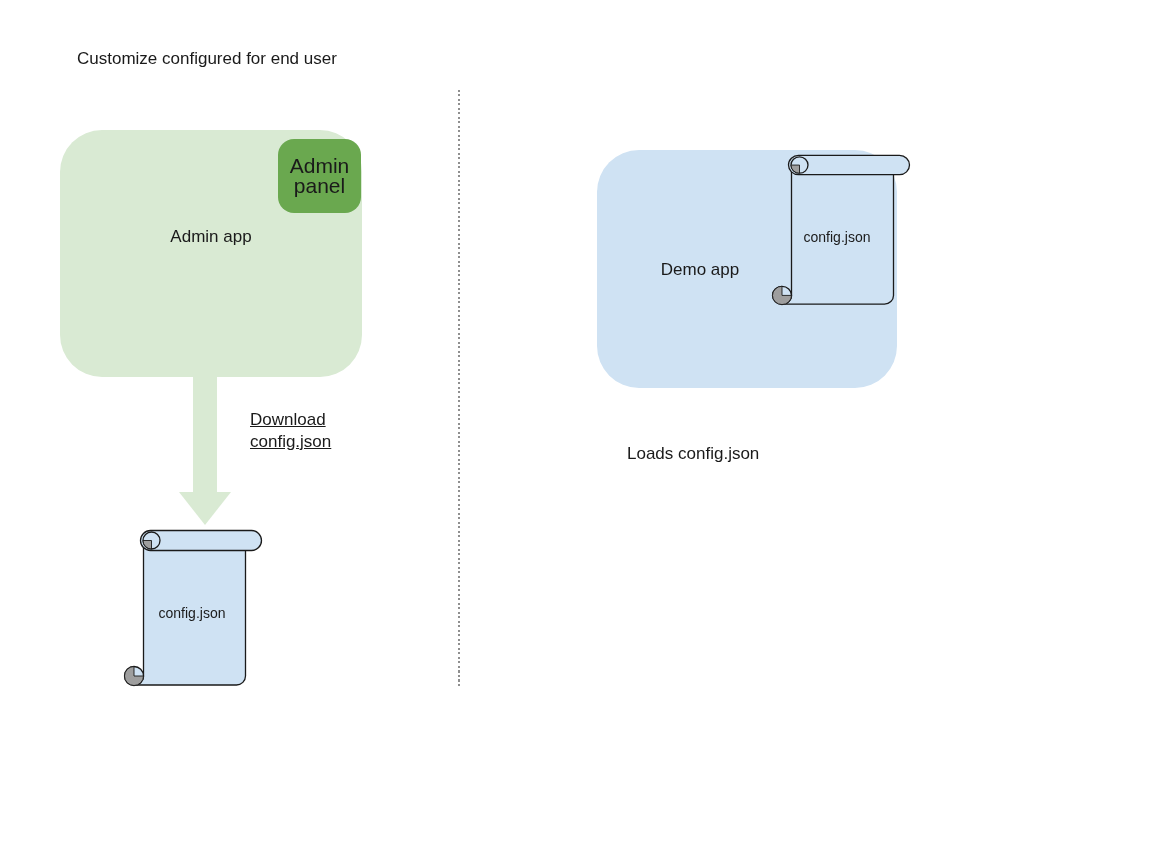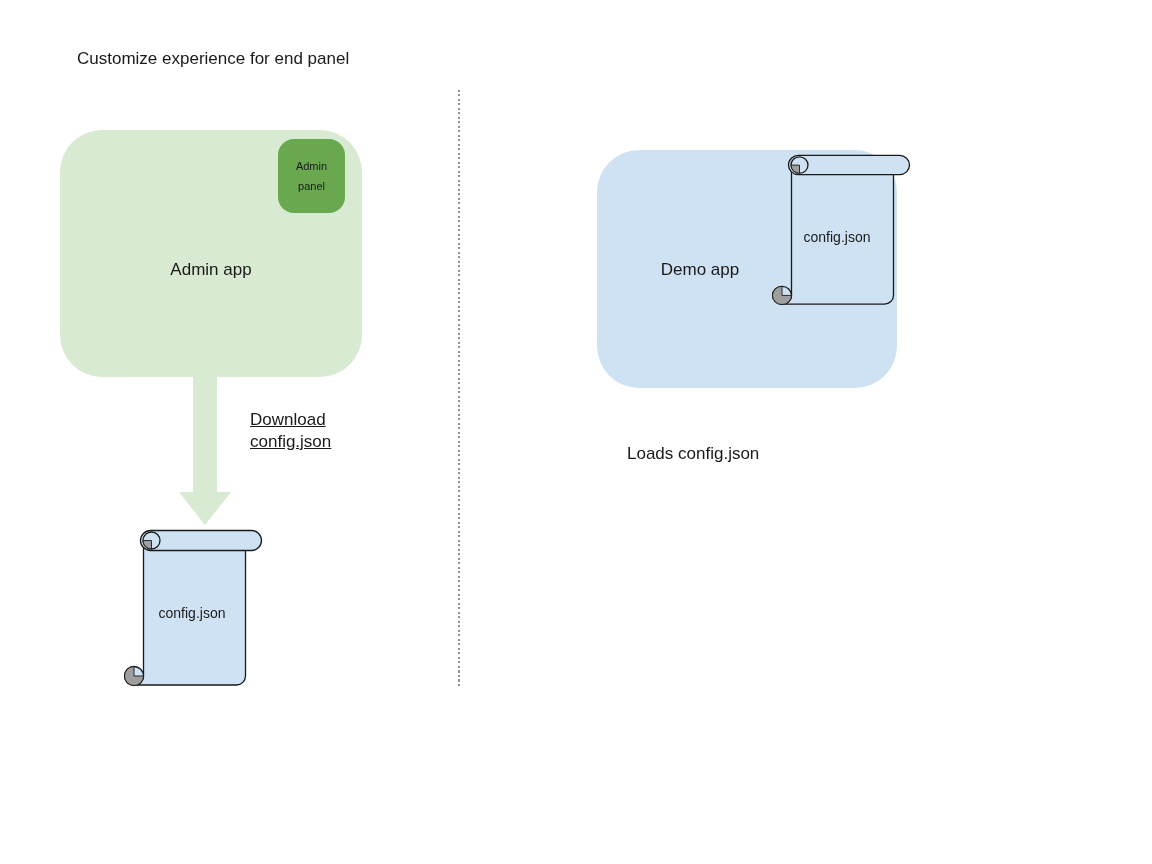--- a/index.html
+++ b/index.html
@@ -43,31 +43,31 @@
     left:597px;top:150px;width:300px;height:238px;
     background:var(--light-blue);
   }
   .app-label{
     position:absolute;
     font-size:17px;
     line-height:22px;
     text-align:center;
     color:var(--text);
   }
-  .admin-app-label{left:131px;top:259px;width:160px;}
+  .admin-app-label{left:131px;top:226px;width:160px;}
   .demo-app-label{left:620px;top:259px;width:160px;}
 
   .admin-panel{
     position:absolute;
-    left:278px;top:139px;width:67px;height:74px;
+    left:278px;top:139px;width:83px;height:74px;
     background:var(--green);
     border-radius:16px;
     display:flex;align-items:center;justify-content:center;
     text-align:center;
-    font-size:11px;line-height:20px;
+    font-size:21px;line-height:20px;
     color:var(--text);
     padding:0 8px;
   }
 
   .down-arrow{
     position:absolute;
     left:178px;top:376px;width:54px;height:150px;
   }
   .down-arrow .arrow-fill{fill:var(--light-green);}
 
@@ -106,21 +106,21 @@
     width:118px;
   }
   .file-label-left{left:133px;top:604px;}
   .file-label-right{left:778px;top:228px;}
 </style>
 </head>
 <body>
 
 <div class="canvas">
 
-  <div class="title title-left">Customize experience for end panel</div>
+  <div class="title title-left">Customize configured for end user</div>
 
   <div class="app-box admin-box"></div>
   <div class="app-label admin-app-label">Admin app</div>
 
   <div class="admin-panel">
     <span>Admin panel</span>
   </div>
 
   <svg class="down-arrow" viewBox="0 0 54 150" preserveAspectRatio="none" aria-hidden="true">
     <rect class="arrow-fill" x="15" y="0" width="24" height="118"></rect>

